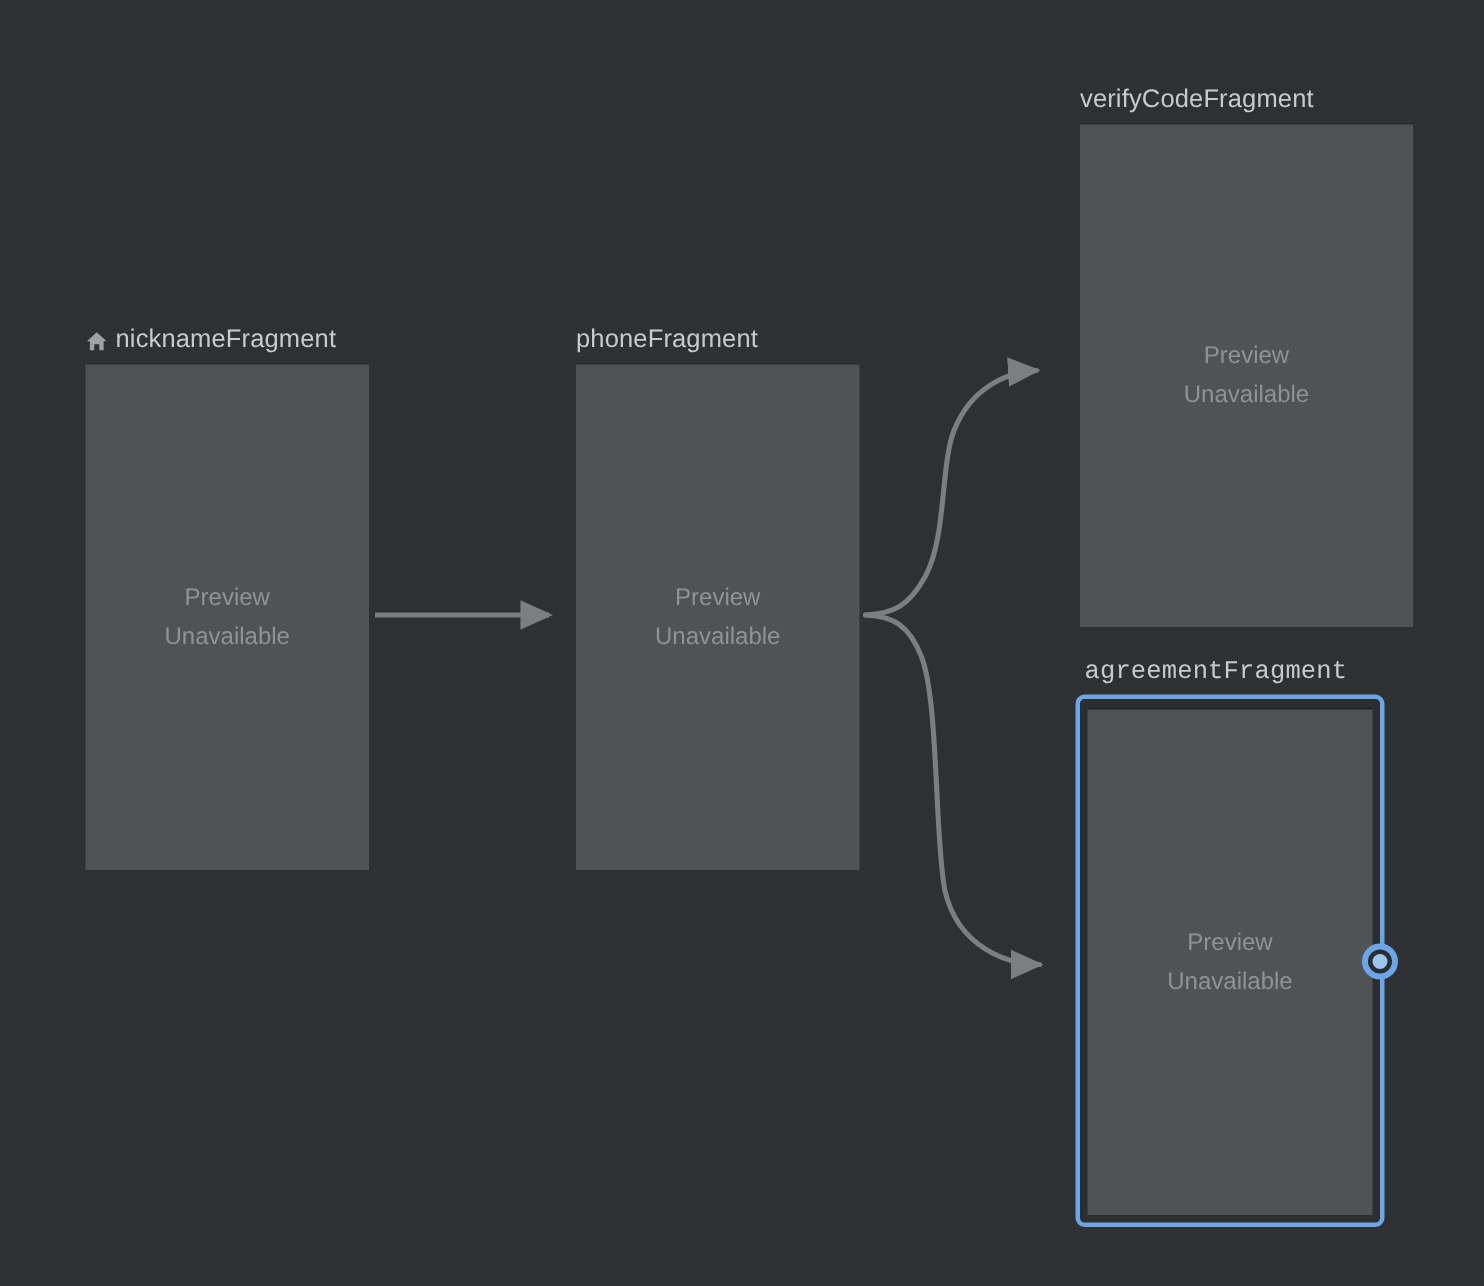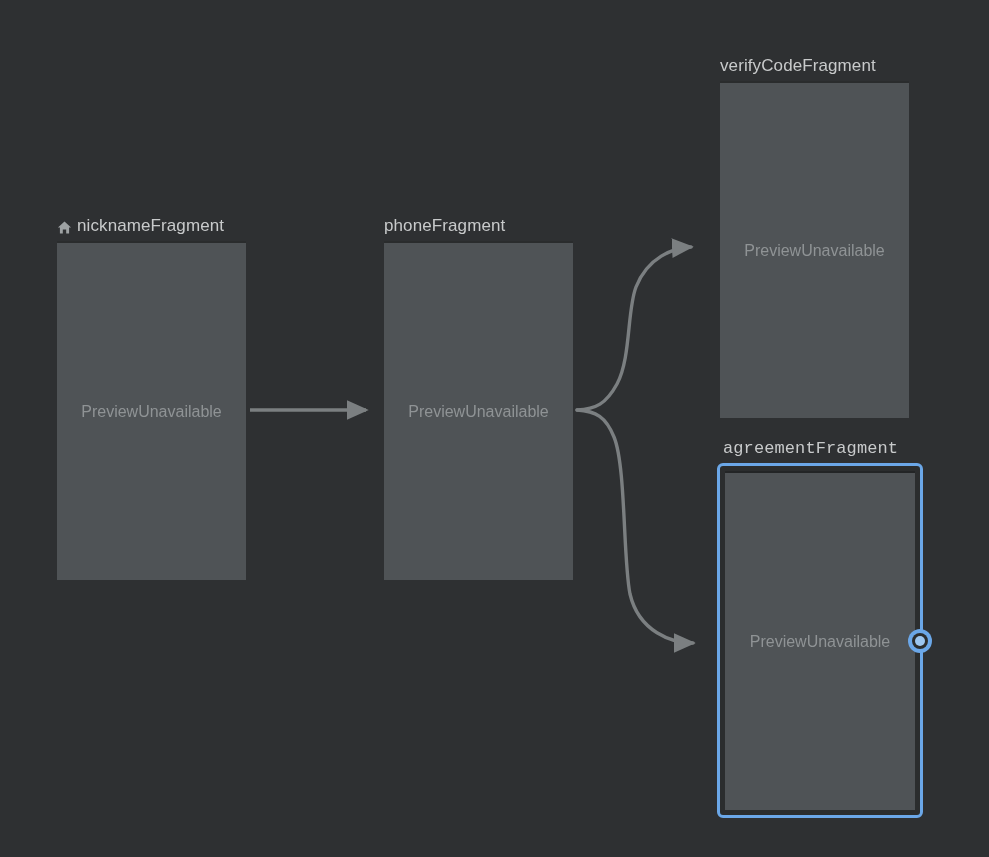--- a/index.html
+++ b/index.html
@@ -49,21 +49,21 @@
   .preview {
     position: absolute;
     left: 0;
     top: 0;
     width: 100%;
     height: 100%;
     background: #4f5356;
     border-top: 2px solid #2a2c2d;
     box-sizing: border-box;
     display: flex;
-    flex-direction: row;
+    flex-direction: column;
     align-items: center;
     justify-content: center;
     color: #8f9395;
     font-size: 16px;
     line-height: 26px;
   }
   .preview span { display: block; }
   .selected-frame {
     position: absolute;
     border: 3px solid #6ba7e8;
@@ -148,21 +148,21 @@
   <div class="destination" style="left:384px; top:241px; width:189px; height:339px;">
     <div class="dest-label">
       <span>phoneFragment</span>
     </div>
     <div class="preview">
       <span>Preview</span>
       <span>Unavailable</span>
     </div>
   </div>
 
-  <div class="destination" style="left:720px; top:81px; width:189px; height:337px;">
+  <div class="destination" style="left:720px; top:81px; width:222px; height:337px;">
     <div class="dest-label">
       <span>verifyCodeFragment</span>
     </div>
     <div class="preview">
       <span>Preview</span>
       <span>Unavailable</span>
     </div>
   </div>
 
   <div class="destination" style="left:717px; top:463px; width:206px; height:355px;">

